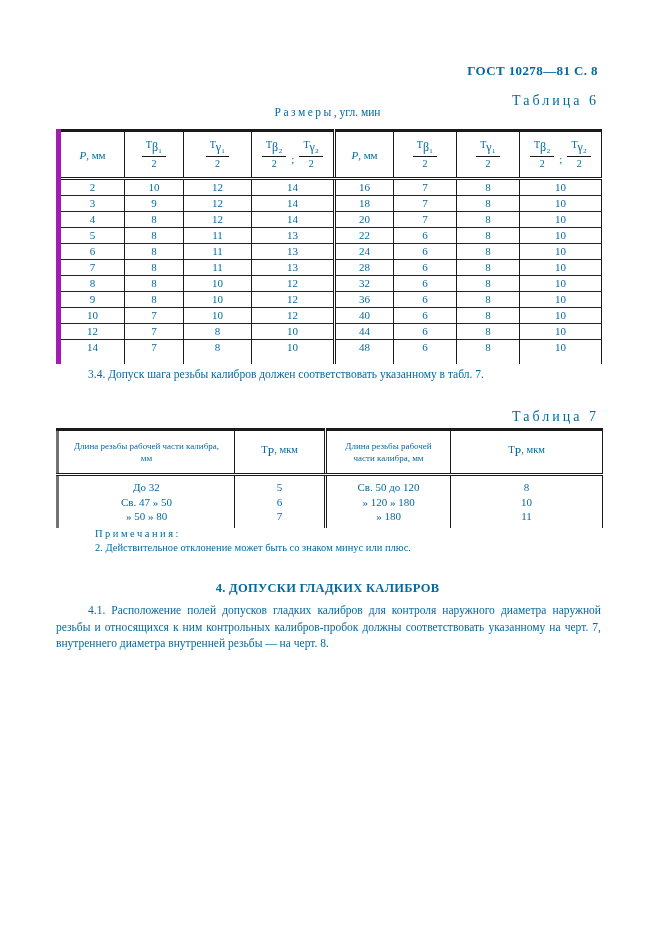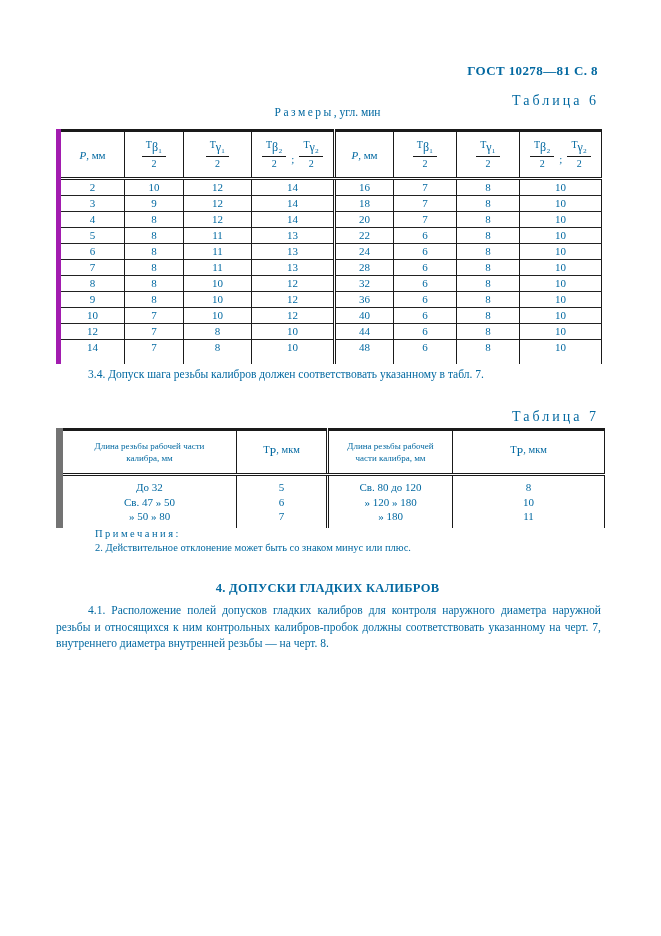--- a/index.html
+++ b/index.html
@@ -13,21 +13,21 @@
   .table-label { position:absolute; right:62px; font-size:14px; letter-spacing:3px; }
   .tl6 { top:93px; }
   .tl7 { top:409px; }
   .caption { position:absolute; top:106px; left:56px; width:543px; text-align:center; font-size:11.5px; }
   .caption .spaced { letter-spacing:2.5px; }
 
   table { border-collapse:collapse; table-layout:fixed; }
   .t6 { position:absolute; left:56px; top:129px; width:543px;
         border-top:3px solid #1a1a1a; border-left:5px solid #a21caf; border-right:1px solid #1a1a1a;font-family:Liberation Serif, serif; }
   .t7 { position:absolute; left:56px; top:428px; width:545px;
-        border-top:3px solid #1a1a1a; border-left:7px solid #737373; border-right:1px solid #1a1a1a; }
+        border-top:3px solid #1a1a1a; border-left:3px solid #737373; border-right:1px solid #1a1a1a; }
   col.dblright { border-right:3px double #1a1a1a; }
   .t6 th, .t7 th { font-weight:normal; border-left:1px solid #1a1a1a; border-bottom:3px double #1a1a1a; vertical-align:middle; }
   .t6 th { height:43px; font-size:11px; }
   .t6 tbody.data td { height:15px; font-size:11px; text-align:center; border-left:1px solid #1a1a1a; padding:0; line-height:15px; }
   .t6 tbody.data tr + tr td { border-top:1px solid #222; }
   .t6 tbody.stub td { height:7px; border-left:1px solid #1a1a1a; border-top:none; }
   .pit { font-style:italic; }
 
   .frac { display:inline-flex; flex-direction:column; align-items:center; font-size:10px; vertical-align:middle; }
   .fnum { display:block; border-bottom:1px solid #1a1a1a; padding:0 4px 1px; line-height:1.15; }
@@ -281,21 +281,21 @@
           <div>До 32</div>
           <div>Св. 47 »  50</div>
           <div>»  50 »  80</div>
         </td>
         <td>
           <div>5</div>
           <div>6</div>
           <div>7</div>
         </td>
         <td>
-          <div>Св.  80 до 120</div>
+          <div>Св.  50 до 120</div>
           <div>»  120  »  180</div>
           <div>»  180</div>
         </td>
         <td>
           <div>8</div>
           <div>10</div>
           <div>11</div>
         </td>
       </tr>
     </tbody>

